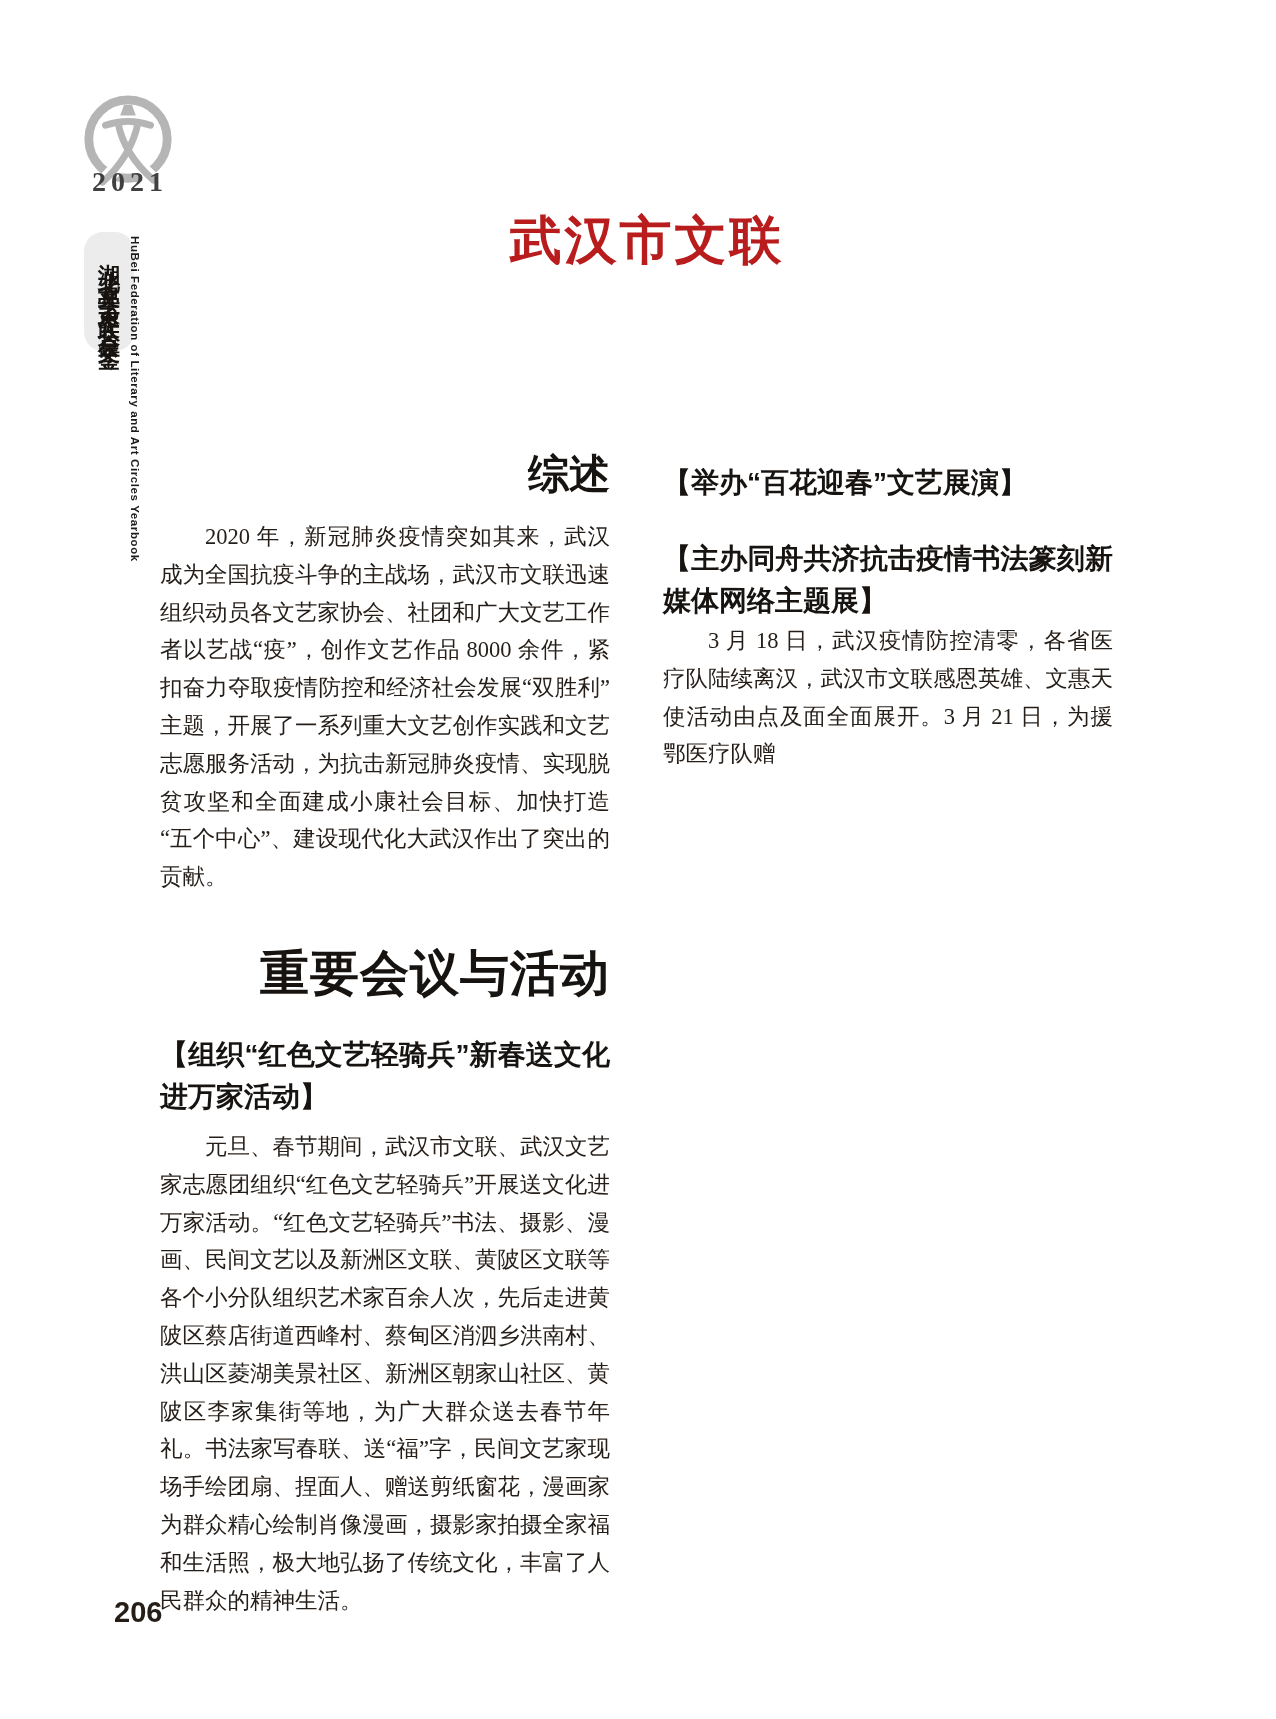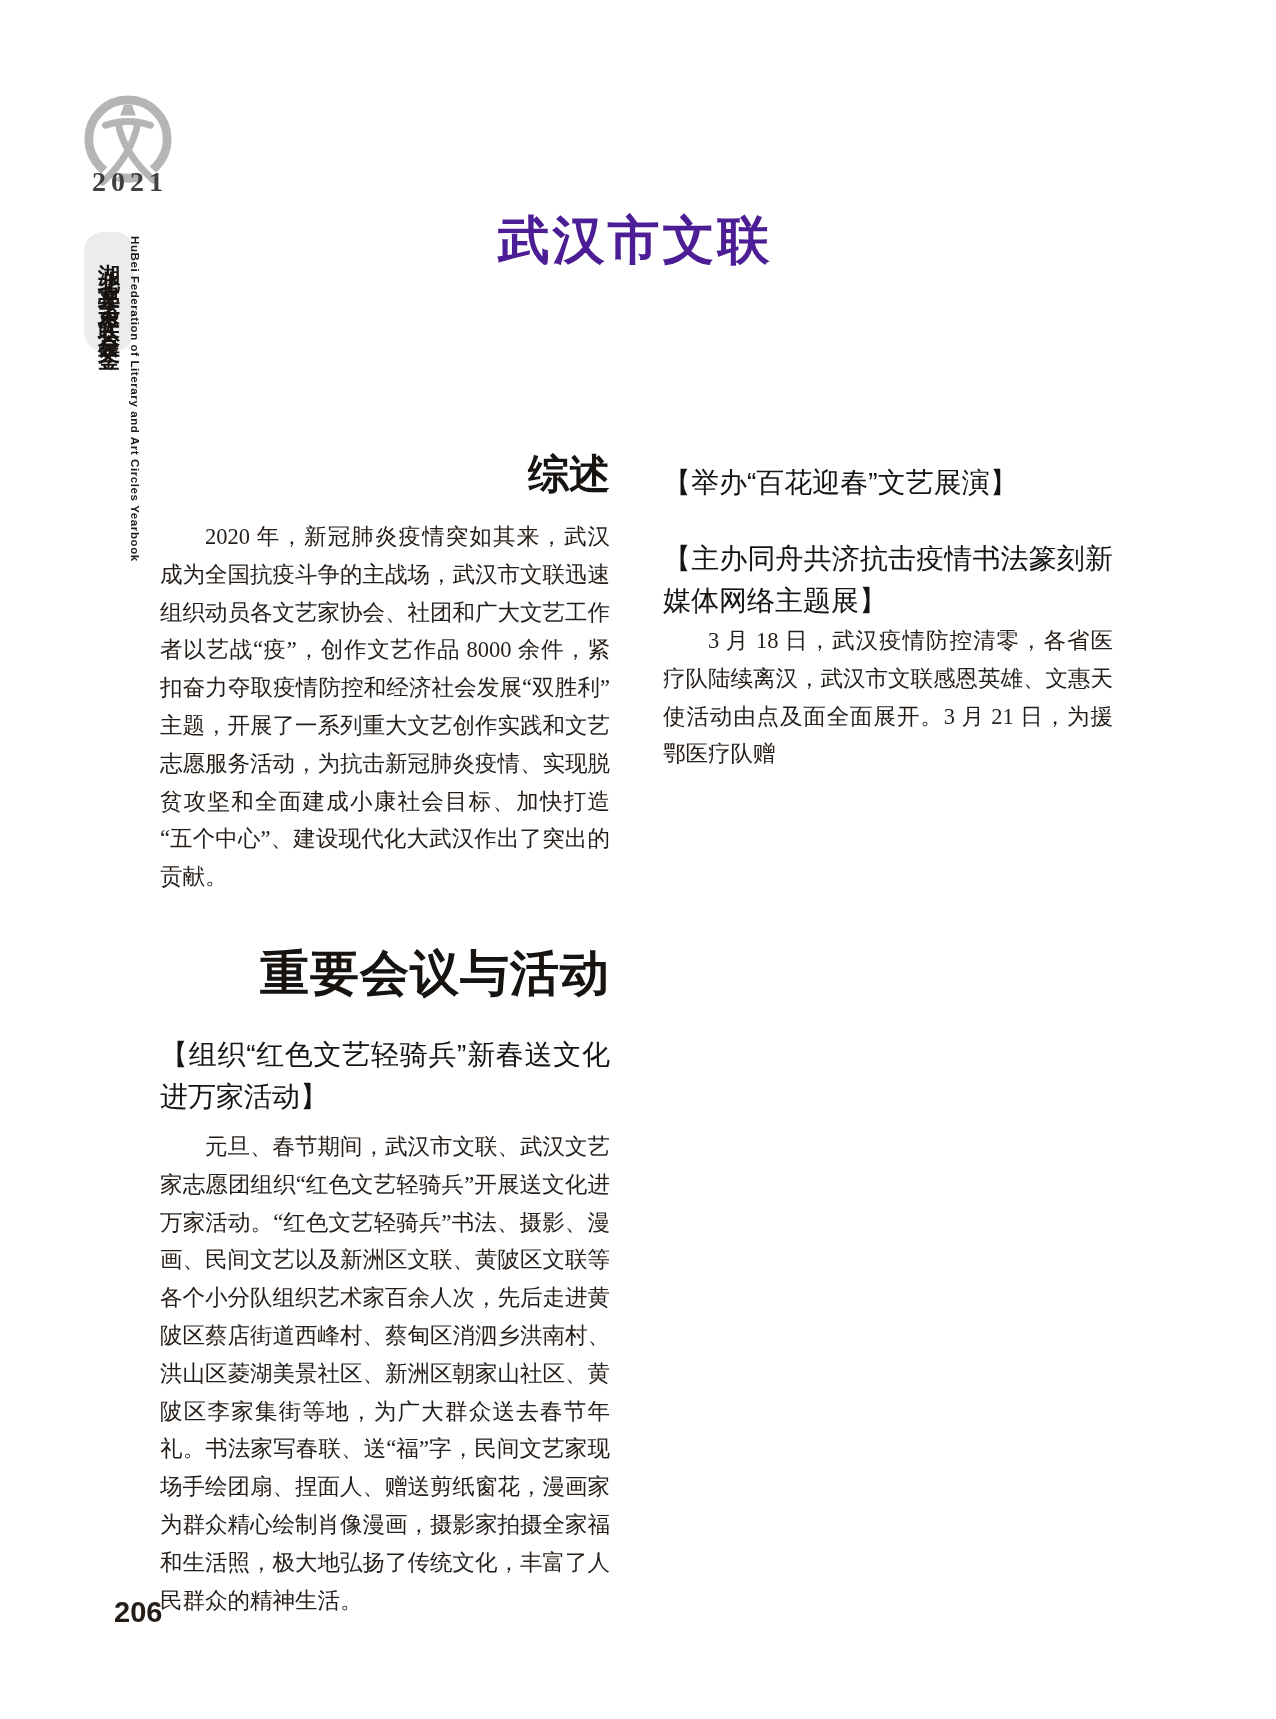--- a/index.html
+++ b/index.html
@@ -35,40 +35,40 @@
   }
   .page-number{
     position:absolute;left:106px;top:1596px;
     font-size:29px;font-weight:bold;color:#241d18;
     font-family:"Liberation Sans","DejaVu Sans",sans-serif;
     margin-left:8px;
   }
 
   
   .article-title{
-    position:absolute;left:160px;top:206px;width:950px;margin:0;
+    position:absolute;left:172px;top:206px;width:950px;margin:0;
     text-align:center;font-size:52px;font-weight:900;letter-spacing:3px;
-    color:#4c1d95;
+    color:#b91c1c;
     font-family:"Liberation Serif","DejaVu Serif",serif;
   }
   .col{position:absolute;top:450px;width:450px;}
   .col-left{left:160px;}
   .col-right{left:663px;}
 
   .sec-heading{
     margin:0 0 20px;text-align:right;
     font-size:41px;font-weight:bold;color:#161310;
     font-family:"Liberation Sans","DejaVu Sans",sans-serif;
     line-height:48px;
   }
   .sec-heading.big{
     font-size:49px;margin:50px 0 34px;line-height:54px;letter-spacing:1px;
   }
   .entry-heading{
-    margin:0;font-size:28px;font-weight:normal;color:#161310;
+    margin:0;font-size:28px;font-weight:bold;color:#161310;
     font-family:"Liberation Sans","DejaVu Sans",sans-serif;
     line-height:42px;text-align:justify;
   }
   .entry-heading.mt1{margin-top:12px;}
   .entry-heading.mt2{margin-top:34px;}
   .entry-heading.mt3{margin-top:32px;}
   .body-para{
     margin:0;font-size:22.5px;line-height:37.8px;
     text-align:justify;text-justify:inter-ideograph;
     text-indent:2em;color:#241d18;

